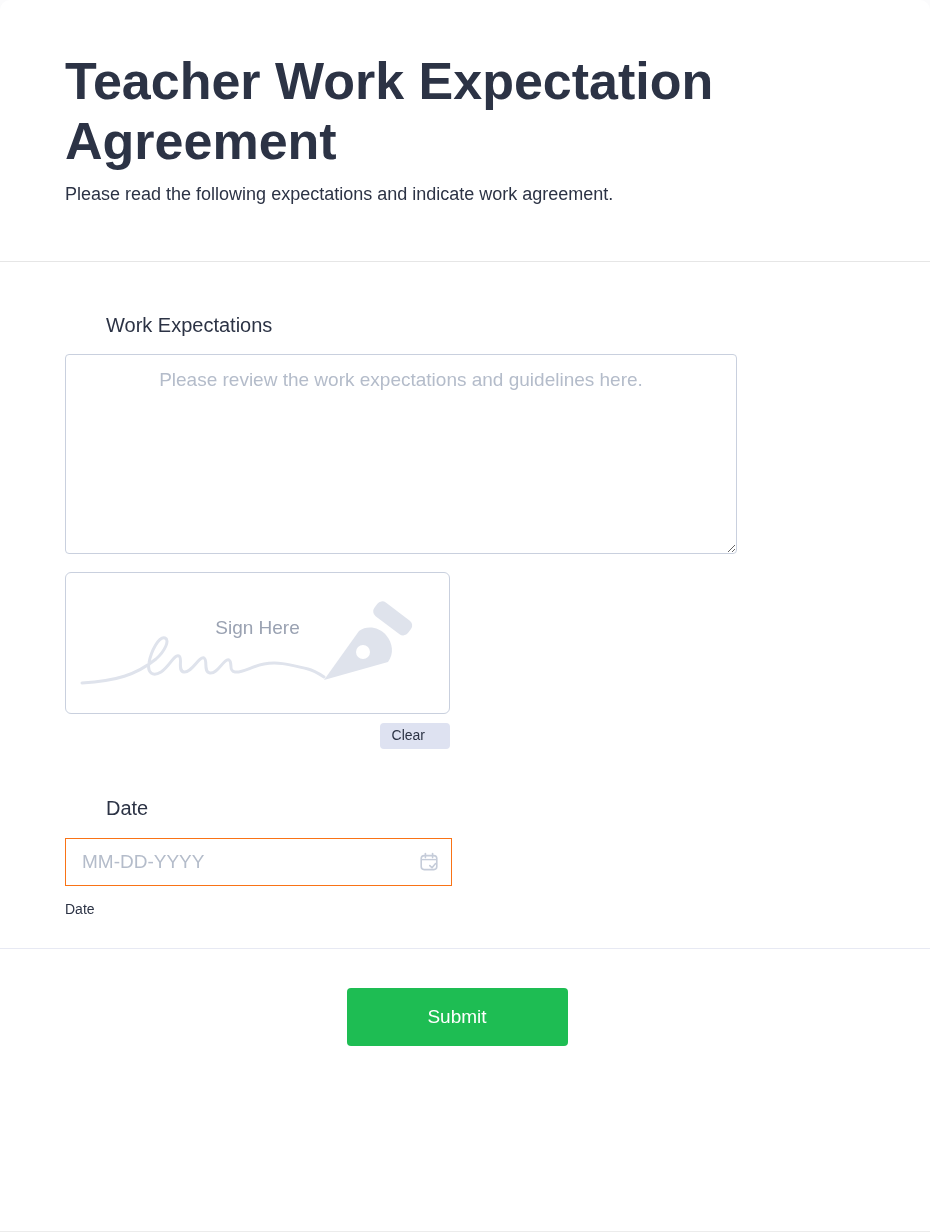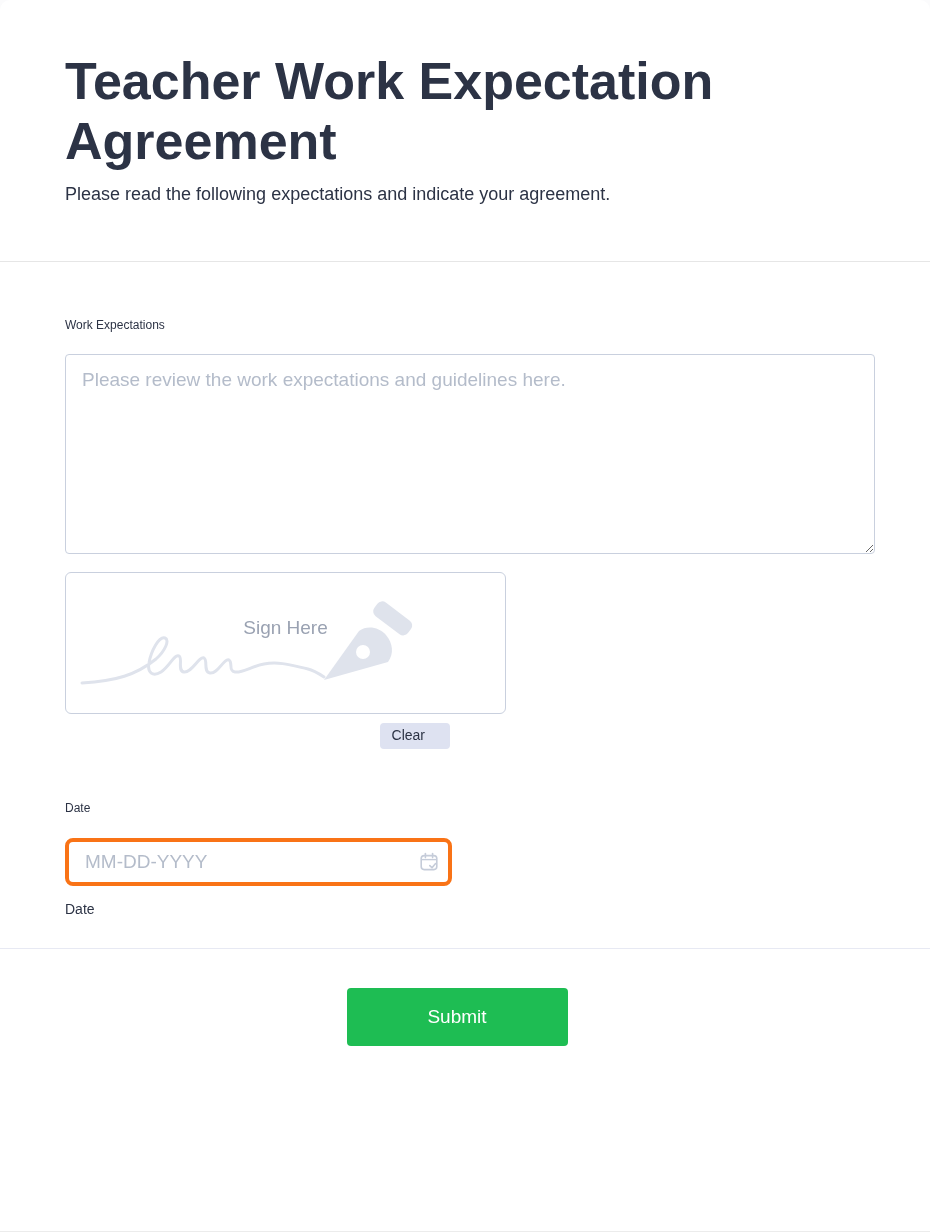--- a/index.html
+++ b/index.html
@@ -36,39 +36,41 @@
   .header-divider {
     margin-top: 56px;
     border: none;
     border-top: 1px solid #e6e6e6;
     height: 0;
     width: 100%;
   }
   
   .main { padding: 0 65px; }
   .field-label {
-    font-size: 12px;
+    font-size: 20px;
     line-height: 21px;
     font-weight: 400;
     color: #2c3345;
+    margin-left: 41px;
   }
   .we-label { margin-top: 53px; }
   .we-textarea {
     display: block;
     margin-top: 18px;
-    width: 810px;
+    width: 672px;
     height: 200px;
     resize: both;
     border: 1px solid #c9d0de;
     border-radius: 4px;
     padding: 14px 16px;
     font-family: "Liberation Sans", sans-serif;
     font-size: 19px;
     color: #2c3345;
     outline: none;
+    text-align: center;
   }
   .we-textarea::placeholder { color: #b4bcca; opacity: 1; }
   
   .agreement {
     margin-top: 60px;
     max-width: 714px;
     font-size: 18px;
     line-height: 28px;
     color: #2c3345;
     cursor: default;
@@ -89,21 +91,21 @@
     color: #e8221f;
     font-size: 17px;
     font-weight: 700;
     margin-left: 6px;
   }
   
   .sig-label { margin-top: 74px; }
   .sig-pad {
     position: relative;
     margin-top: 18px;
-    width: 441px;
+    width: 385px;
     height: 142px;
     border: 1px solid #c9d0de;
     border-radius: 6px;
     background: #ffffff;
     cursor: crosshair;
   }
   .sig-hint {
     position: absolute;
     top: 44px;
     left: 0;
@@ -134,22 +136,22 @@
   
   .date-label { margin-top: 49px; }
   .date-wrap {
     position: relative;
     margin-top: 19px;
     width: 387px;
   }
   .date-input {
     width: 387px;
     height: 48px;
-    border: 4px solid #f97316;
-    border-radius: 8px;
+    border: 1px solid #f97316;
+    border-radius: 0;
     padding: 0 52px 0 16px;
     font-family: "Liberation Sans", sans-serif;
     font-size: 19px;
     color: #2c3345;
     outline: none;
     background: #ffffff;
   }
   .date-input::placeholder { color: #b4bcca; opacity: 1; }
   .cal-icon {
     position: absolute;
@@ -190,21 +192,21 @@
     cursor: pointer;
   }
 </style>
 </head>
 <body>
 
 <div class="page">
 
   <div class="header">
     <h1 class="form-title">Teacher Work Expectation Agreement</h1>
-    <div class="form-subtitle">Please read the following expectations and indicate your agreement.</div>
+    <div class="form-subtitle">Please read the following expectations and indicate work agreement.</div>
   </div>
   <hr class="header-divider">
 
   <div class="main">
 
     
     <div class="field-label we-label">Work Expectations</div>
     <textarea class="we-textarea" placeholder="Please review the work expectations and guidelines here." style=""></textarea>
 
     

